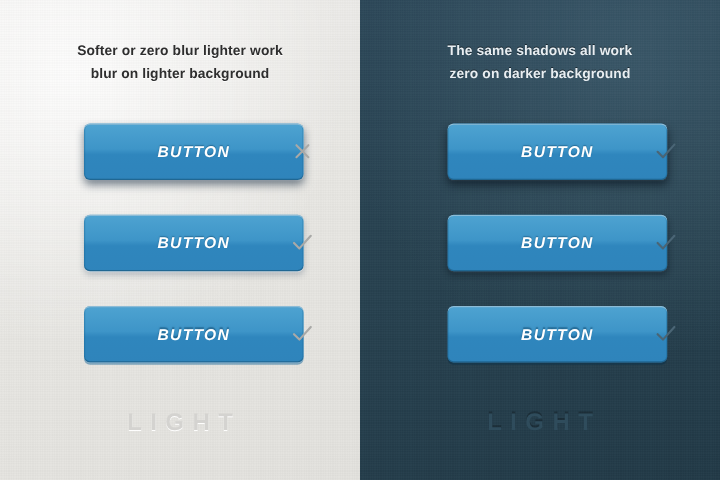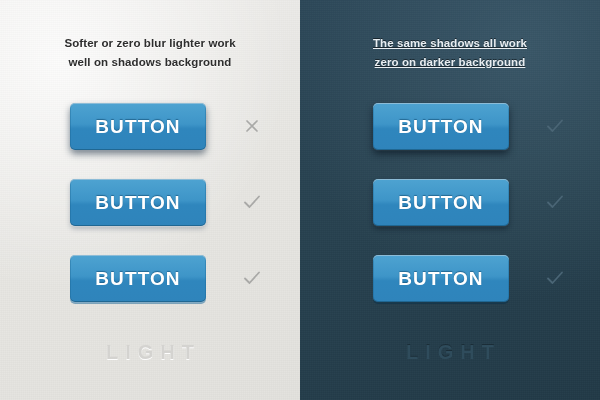--- a/index.html
+++ b/index.html
@@ -43,43 +43,44 @@
     left:0; right:0;
     top:34px;
     text-align:center;
     font-size:11.5px;
     line-height:19px;
     font-weight:bold;
     letter-spacing:.1px;
     z-index:3;
   }
   .panel-light .caption { color:#2e2e2e; text-shadow:0 1px 0 rgba(255,255,255,.9); }
-  .panel-dark  .caption { color:#e8eef2; text-shadow:0 -1px 0 rgba(0,0,0,.5);text-decoration:underline; }
+  .panel-dark  .caption { color:#e8eef2; text-shadow:0 -1px 0 rgba(0,0,0,.5); }
   .caption .line { display:block; white-space:nowrap; }
 
   
   .rows { position:absolute; left:0; right:0; top:103px; z-index:3; }
   .row { position:relative; height:76px; }
 
   .btn {
     position:absolute;
     top:0;
-    width:136px; height:47px;
+    width:183px; height:47px;
     border-radius:5px;
     border:none;
     cursor:pointer;
     font-family:"Liberation Sans", sans-serif;
-    font-size:19px;
+    font-size:13px;
     font-weight:bold;
     letter-spacing:1.1px;
     color:#ffffff;
     text-shadow:0 -1px 1px rgba(13,68,104,.55);
     background:linear-gradient(to bottom,#4ea3d1 0%,#3e95c8 45%,#2f86bd 55%,#2f84bb 100%);
     display:flex; align-items:center; justify-content:center;
     padding:0;
+    font-style:italic;
   }
   .panel-light .btn { left:70px; }
   .panel-dark  .btn { left:73px; }
 
   
   .btn::before{
     content:"";
     position:absolute; inset:0;
     border-radius:5px;
     box-shadow:
@@ -133,21 +134,21 @@
 </style>
 </head>
 <body>
 
 <div class="stage">
 
   <section class="panel panel-light">
 
     <div class="caption">
       <span class="line">Softer or zero blur lighter work</span>
-      <span class="line">well on shadows background</span>
+      <span class="line">blur on lighter background</span>
     </div>
 
     <div class="rows">
 
       <div class="row">
         <button class="btn sh-hard">
           <span class="label">BUTTON</span>
         </button>
         <span class="mark">
           <svg width="16" height="16" viewBox="0 0 16 16" fill="none" stroke-width="1.7" stroke-linecap="round">

